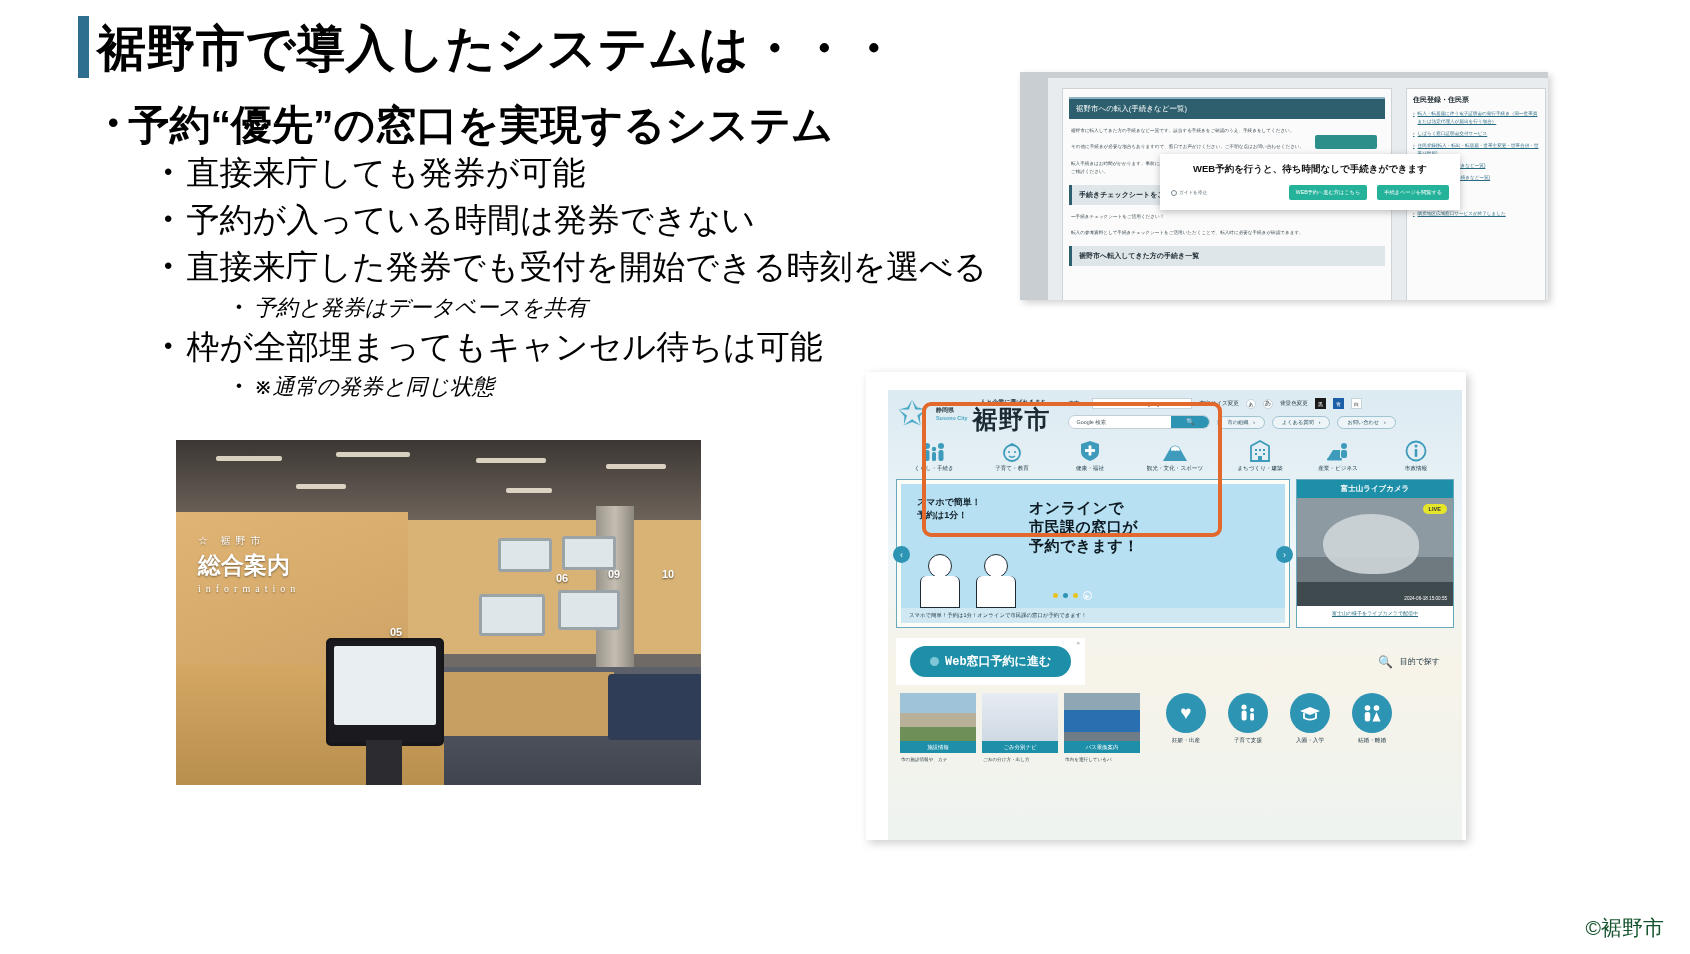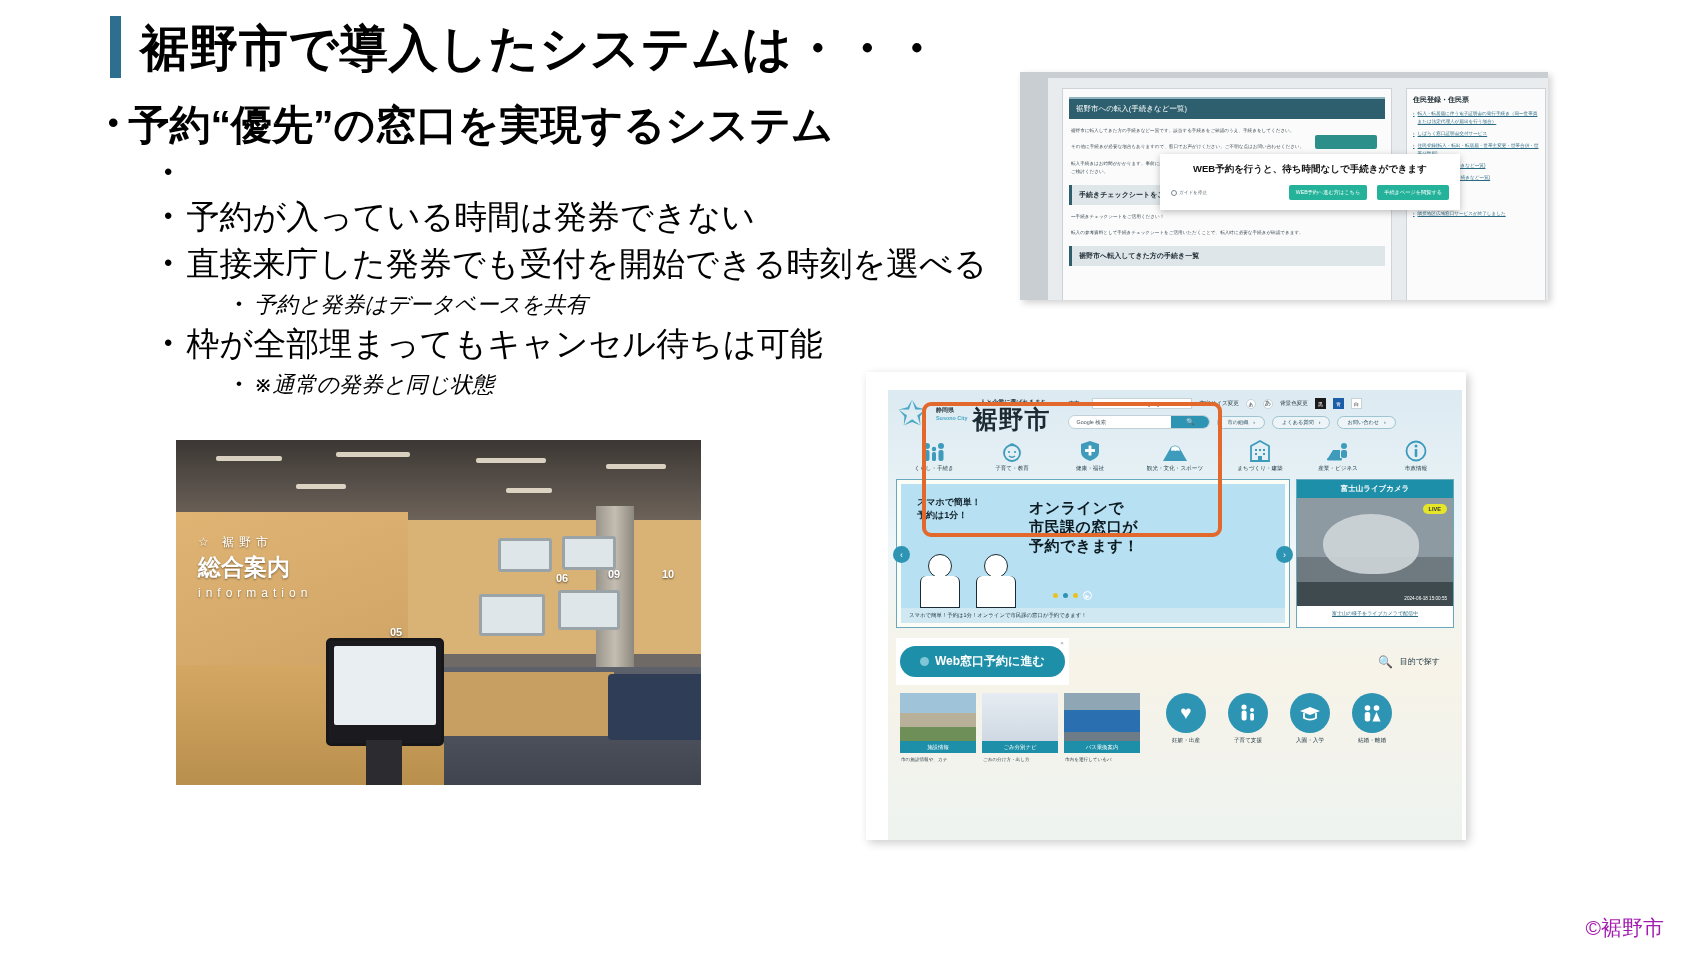--- a/index.html
+++ b/index.html
@@ -7,21 +7,21 @@
   body {
     font-family: "Liberation Sans", "DejaVu Sans", sans-serif;
     background: #ffffff;
     position: relative;
     overflow: hidden;
   }
 
   
   #slide-title-row {
     position: absolute; left: 78px; top: 16px;
-    display: flex; gap: 19px; margin-left: 32px;
+    display: flex; gap: 8px;
   }
   #title-accent-bar {
     width: 11px; height: 62px; background: #2e6e8e; flex: 0 0 auto;
   }
   #slide-title {
     font-size: 49px; font-weight: 700; color: #000; letter-spacing: 0.5px;
     white-space: nowrap;
   }
 
   
@@ -41,21 +41,21 @@
     background: linear-gradient(#2f2c2a 0 6%, #5b5246 6% 16%, #c8a86e 16% 22%, #d9b375 22% 62%, #6f6a66 62% 72%, #4b4f58 72% 100%);
     overflow: hidden;
   }
   .ph-ceiling { position:absolute; left:0; top:0; width:100%; height:80px;
     background: linear-gradient(#3c3734, #6d635a); }
   .ph-light { position:absolute; height:5px; background:#f3ead7; border-radius:2px; opacity:.85;}
   .ph-wall-orange { position:absolute; left:0; top:72px; width:232px; height:215px;
     background: linear-gradient(160deg,#e0b473,#caa063); }
   .ph-sign { position:absolute; left:22px; top:22px; color:#fff; font-size:19px;
     font-weight:700; line-height:1.45; text-shadow:0 1px 2px rgba(0,0,0,.45); }
-  .ph-sign .small { font-size:12px; letter-spacing:5px; font-weight:400; }
+  .ph-sign .small { font-size:10px; letter-spacing:5px; font-weight:400;font-family:Liberation Serif, serif; }
   .ph-desk { position:absolute; left:0; bottom:0; width:268px; height:120px;
     background: linear-gradient(#d4a863,#b98f4e); }
   .ph-kiosk { position:absolute; left:150px; top:198px; width:118px; height:108px;
     background:#1b1b1f; border-radius:5px; border:3px solid #17171a; }
   .ph-kiosk-screen { position:absolute; left:5px; top:5px; right:5px; bottom:18px;
     background:#e9eef2; border-radius:2px; }
   .ph-kiosk-stand { position:absolute; left:190px; top:300px; width:36px; height:55px; background:#2b2b30; }
   .ph-monitor { position:absolute; background:#dfe6ea; border:3px solid #9aa3a8; border-radius:3px; }
   .ph-counter2 { position:absolute; left:268px; top:232px; width:170px; height:64px;
     background:#c79f63; }
@@ -174,59 +174,60 @@
   .wsb-live-cloud { position:absolute; left:26px; top:16px; width:96px; height:60px;
     background:#cfd6d9; border-radius:50% 50% 42% 48%; opacity:.9; }
   .wsb-live-badge { position:absolute; right:6px; top:6px; background:#e5e52a; color:#333;
     font-size:5.6px; font-weight:700; border-radius:8px; padding:2px 6px; }
   .wsb-live-ts { position:absolute; right:6px; bottom:5px; color:#fff; font-size:4.6px; }
   .wsb-live-link { font-size:5px; color:#2a6b84; text-decoration:underline;
     text-align:center; padding:4px 2px; }
 
   .wsb-cta-wrap { position:relative; margin-top:10px; display:flex; align-items:center;
     padding: 0 8px; }
-  .wsb-cta-card { background:#fff; padding:8px 4px; position:relative; }
+  .wsb-cta-card { background:#fff; padding:8px 14px; position:relative;font-family:Liberation Mono, monospace; }
   .wsb-cta-x { position:absolute; right:5px; top:2px; font-size:6px; color:#8a979e; }
   .wsb-cta-btn { background:#1d8fa8; color:#fff; font-size:12px; font-weight:700;
     border-radius:16px; padding:7px 20px; display:flex; align-items:center; gap:6px; }
   .wsb-cta-btn .clock { width:9px;height:9px;border-radius:50%;background:#7fc6d6; }
   .wsb-find { margin-left:auto; display:flex; align-items:center; gap:6px; font-size:8px;
     color:#1e3440; padding-right:14px; }
   .wsb-find .mag { font-size:12px; color:#5a8fa3; }
 
   .wsb-tiles { display:flex; gap:6px; padding:8px 8px 0 12px; align-items:flex-start; }
   .wsb-tile { width:76px; }
   .wsb-tile-img { height:48px; }
   .wsb-tile-cap { background:#1d8fa8; color:#fff; font-size:5.4px; text-align:center; padding:2.5px 0; }
   .wsb-tile-txt { font-size:4.6px; color:#37474f; line-height:1.6; padding:3px 1px; }
   .wsb-circles { display:flex; gap:10px; margin-left:14px; }
   .wsb-circ-item { width:52px; display:flex; flex-direction:column; align-items:center; }
   .wsb-circ { width:40px;height:40px;border-radius:50%;background:#2e94b3;color:#fff;
     display:flex;align-items:center;justify-content:center;font-size:19px; }
   .wsb-circ-label { font-size:5.6px; color:#1e3440; margin-top:4px; white-space:nowrap; }
 
   
-  #watermark { position:absolute; right:26px; bottom:12px; font-size:21px; color:#a21caf; }
+  #watermark { position:absolute; right:26px; bottom:12px; font-size:21px; color:#14532d; }
 </style>
 </head>
 <body>
 
 <div id="slide-title-row">
   <div id="title-accent-bar"></div>
   <div id="slide-title">裾野市で導入したシステムは・・・</div>
 </div>
 
 <div id="bullets">
   <div class="lvl1">
     <span class="dot">•</span>
     <span>予約“優先”の窓口を実現するシステム</span>
   </div>
 
   <div class="lvl2">
     <span class="dot">•</span>
+    <span>直接来庁しても発券が可能</span>
   </div>
   <div class="lvl2">
     <span class="dot">•</span>
     <span>予約が入っている時間は発券できない</span>
   </div>
   <div class="lvl2">
     <span class="dot">•</span>
     <span>直接来庁した発券でも受付を開始できる時刻を選べる</span>
   </div>
   <div class="lvl3">

